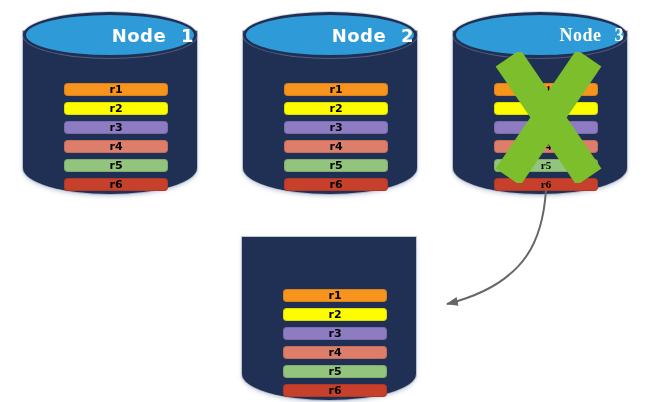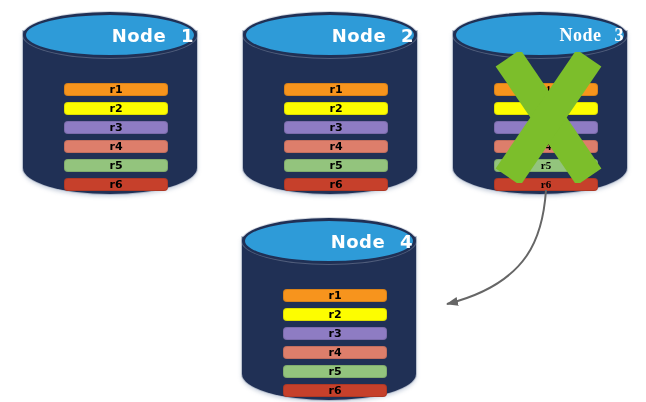--- a/index.html
+++ b/index.html
@@ -153,23 +153,20 @@
         <div class="row" style="background: rgb(147, 196, 125);"><span>r5</span></div>
         <div class="row" style="background: rgb(198, 64, 43);"><span>r6</span></div>
       </div>
     <svg class="x-mark" viewBox="0 0 107 131" xmlns="http://www.w3.org/2000/svg">
       <line x1="13" y1="6" x2="94" y2="125" stroke="currentColor" stroke-width="30" stroke-linecap="butt"></line>
       <line x1="94" y1="6" x2="13" y2="125" stroke="currentColor" stroke-width="30" stroke-linecap="butt"></line>
     </svg>
   </div>
     <div class="node" style="left: 242px; top: 214px;">
     <div class="cyl-body"></div>
-    <div class="cyl-top">
-      <span class="node-title">Node 4</span>
-    </div>
     <div class="rows">
         <div class="row" style="background: rgb(247, 148, 29);"><span>r1</span></div>
         <div class="row" style="background: rgb(253, 253, 0);"><span>r2</span></div>
         <div class="row" style="background: rgb(142, 124, 195);"><span>r3</span></div>
         <div class="row" style="background: rgb(221, 126, 107);"><span>r4</span></div>
         <div class="row" style="background: rgb(147, 196, 125);"><span>r5</span></div>
         <div class="row" style="background: rgb(198, 64, 43);"><span>r6</span></div>
       </div>
 
   </div>

